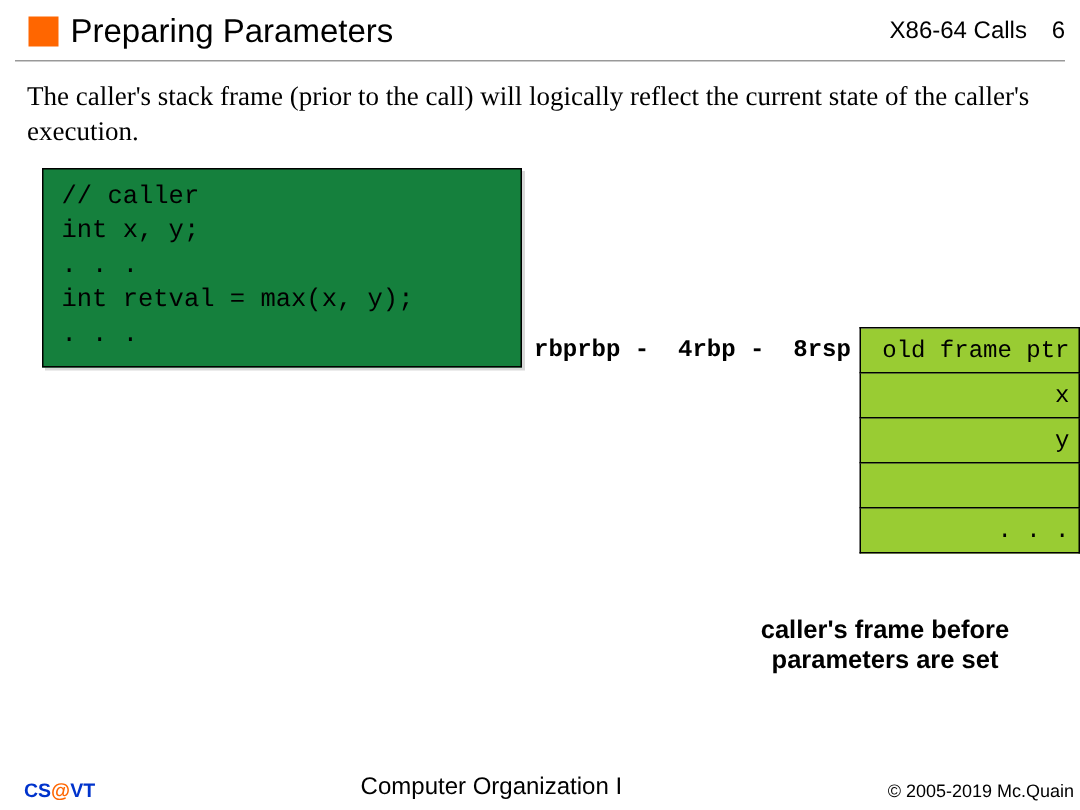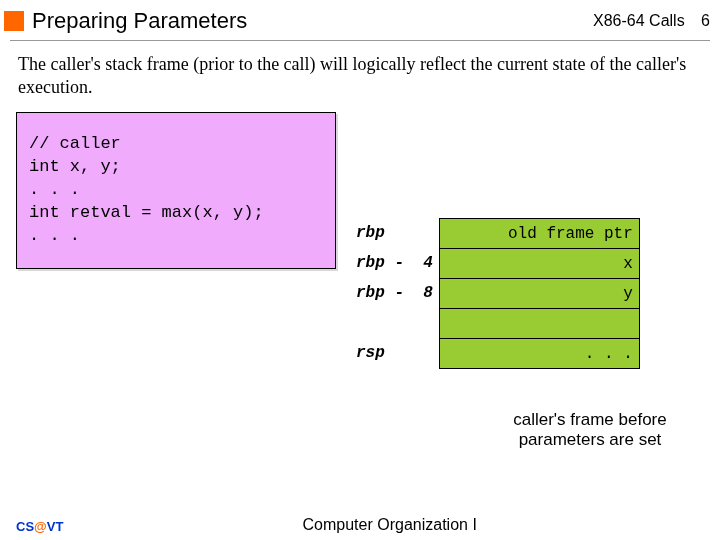--- a/index.html
+++ b/index.html
@@ -7,21 +7,21 @@
     width: 720px;
     height: 540px;
     background: #fff;
     font-family: Arial, Helvetica, sans-serif;
     position: relative;
     overflow: hidden;
   }
   .header {
     display: flex;
     align-items: center;
-    padding: 8px 10px 4px 0;
+    padding: 8px 10px 4px 15px;
   }
   .orange-box {
     width: 20px;
     height: 20px;
     background: #ff6600;
     margin-right: 8px;
     margin-left: 4px;
   }
   .title {
     font-size: 22px;
@@ -45,45 +45,44 @@
   .body-text {
     font-family: "Times New Roman", serif;
     font-size: 18px;
     color: #000;
     padding: 4px 18px 14px 18px;
     line-height: 1.25;
   }
   .code-box {
     font-family: "Courier New", monospace;
     font-size: 17px;
-    background: #f0abfc;
+    background: #15803d;
     border: 1.5px solid #000;
-    padding: 20px 12px;
-    margin-left: 16px;
+    padding: 8px 12px;
+    margin-left: 28px;
     width: 320px;
     line-height: 1.35;
     white-space: pre;
     box-shadow: 2px 2px 0 rgba(0,0,0,0.15);
   }
   .stack-area {
     position: absolute;
     left: 356px;
     top: 218px;
     display: flex;
   }
   .stack-labels {
     display: flex;
-    flex-direction: column;
+    flex-direction: row;
     font-family: "Courier New", monospace;
     font-weight: bold;
     font-size: 16px;
     color: #000;
-    text-align: left;
+    text-align: right;
     margin-right: 6px;
-    font-style: italic;
   }
   .stack-labels div {
     height: 30px;
     line-height: 30px;
     white-space: pre;
   }
   .stack-table {
     border-collapse: collapse;
   }
   .stack-table td {
@@ -96,21 +95,21 @@
     padding: 4px 6px 4px 6px;
     width: 200px;
     height: 30px;
   }
   .caption {
     position: absolute;
     left: 490px;
     top: 410px;
     width: 200px;
     font-family: Arial, sans-serif;
-    font-weight: normal;
+    font-weight: bold;
     font-size: 17px;
     text-align: center;
     line-height: 1.2;
   }
   .footer {
     position: absolute;
     bottom: 4px;
     left: 0;
     right: 0;
     display: flex;
@@ -185,13 +184,14 @@
     </table>
 </div>
 
 <div class="caption">caller's frame before parameters are set</div>
 
 <div class="footer">
   <div class="footer-left">
     <span>CS</span><span class="at">@</span><span>VT</span>
   </div>
   <div class="footer-center">Computer Organization I</div>
+  <div class="footer-right">© 2005-2019 Mc.Quain</div>
 </div>
 
 </body></html>

